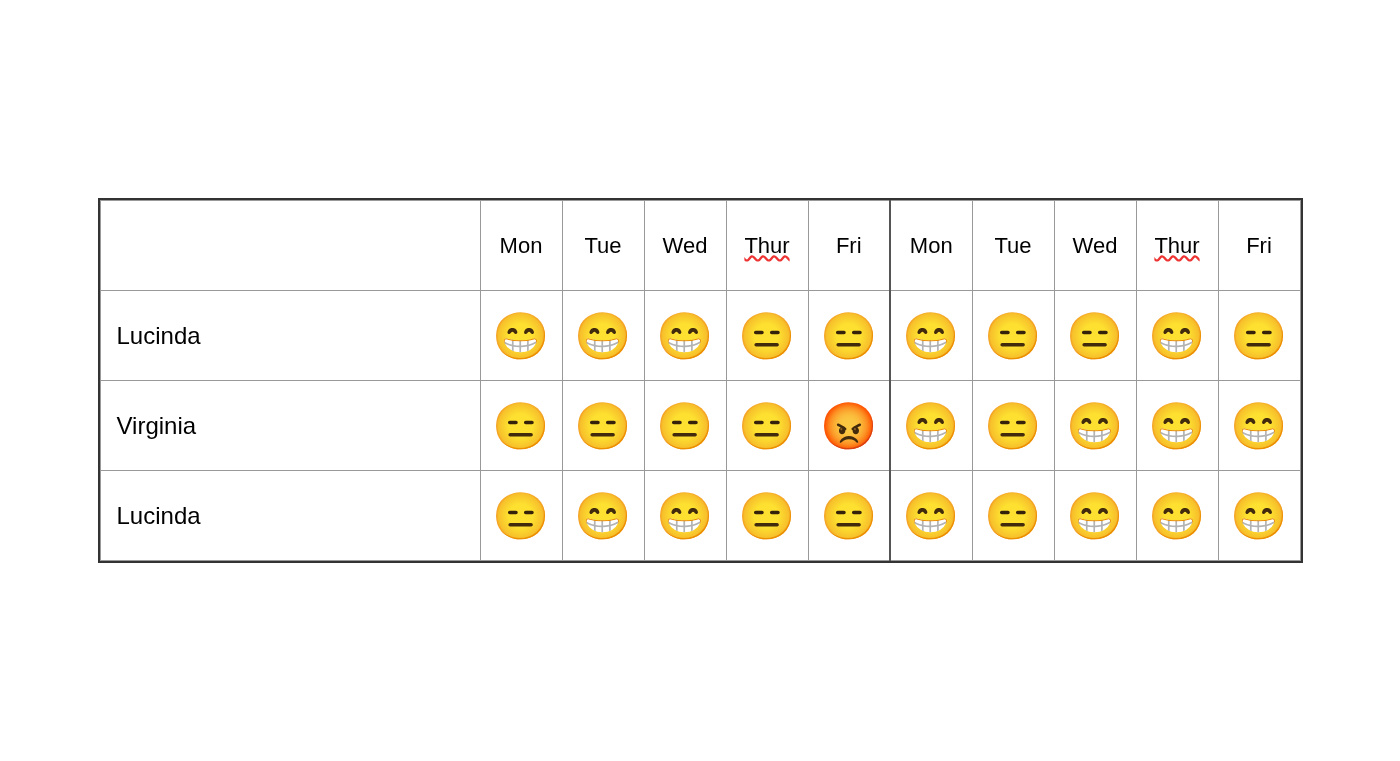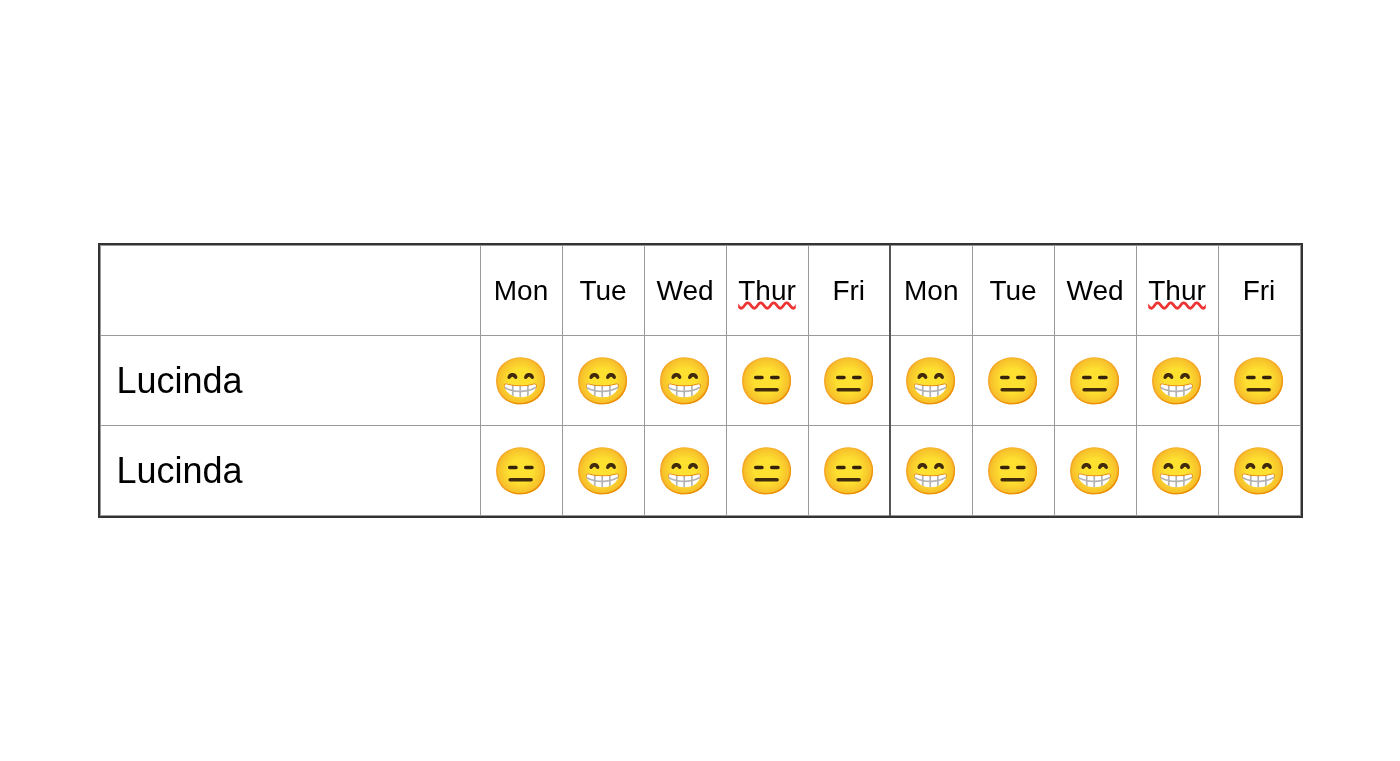--- a/index.html
+++ b/index.html
@@ -20,34 +20,34 @@
       border-collapse: collapse;
       table-layout: fixed;
     }
     th, td {
       border: 1px solid #999;
       text-align: center;
       vertical-align: middle;
       padding: 6px 4px;
     }
     th {
-      font-size: 28px;
+      font-size: 22px;
       font-weight: 400;
       width: 82px;
       height: 90px;
     }
     th.name-header {
       width: 380px;
       font-size: 26px;
       font-weight: 500;
     }
     td.name-cell {
       text-align: left;
       padding-left: 16px;
-      font-size: 36px;
+      font-size: 24px;
       font-weight: 400;
       width: 380px;
       height: 90px;
     }
     td.emoji-cell {
       width: 82px;
       height: 90px;
       font-size: 46px;
       line-height: 1;
     }
@@ -89,20 +89,33 @@
           <td class="emoji-cell">😁</td>
           <td class="emoji-cell">😑</td>
           <td class="emoji-cell">😑</td>
           <td class="emoji-cell divider-left">😁</td>
           <td class="emoji-cell">😑</td>
           <td class="emoji-cell">😑</td>
           <td class="emoji-cell">😁</td>
           <td class="emoji-cell">😑</td>
         </tr>
         <tr>
+          <td class="name-cell">Virginia</td>
+          <td class="emoji-cell">😑</td>
+          <td class="emoji-cell">😑</td>
+          <td class="emoji-cell">😑</td>
+          <td class="emoji-cell">😑</td>
+          <td class="emoji-cell">😡</td>
+          <td class="emoji-cell divider-left">😁</td>
+          <td class="emoji-cell">😑</td>
+          <td class="emoji-cell">😁</td>
+          <td class="emoji-cell">😁</td>
+          <td class="emoji-cell">😁</td>
+        </tr>
+        <tr>
           <td class="name-cell">Lucinda</td>
           <td class="emoji-cell">😑</td>
           <td class="emoji-cell">😁</td>
           <td class="emoji-cell">😁</td>
           <td class="emoji-cell">😑</td>
           <td class="emoji-cell">😑</td>
           <td class="emoji-cell divider-left">😁</td>
           <td class="emoji-cell">😑</td>
           <td class="emoji-cell">😁</td>
           <td class="emoji-cell">😁</td>

